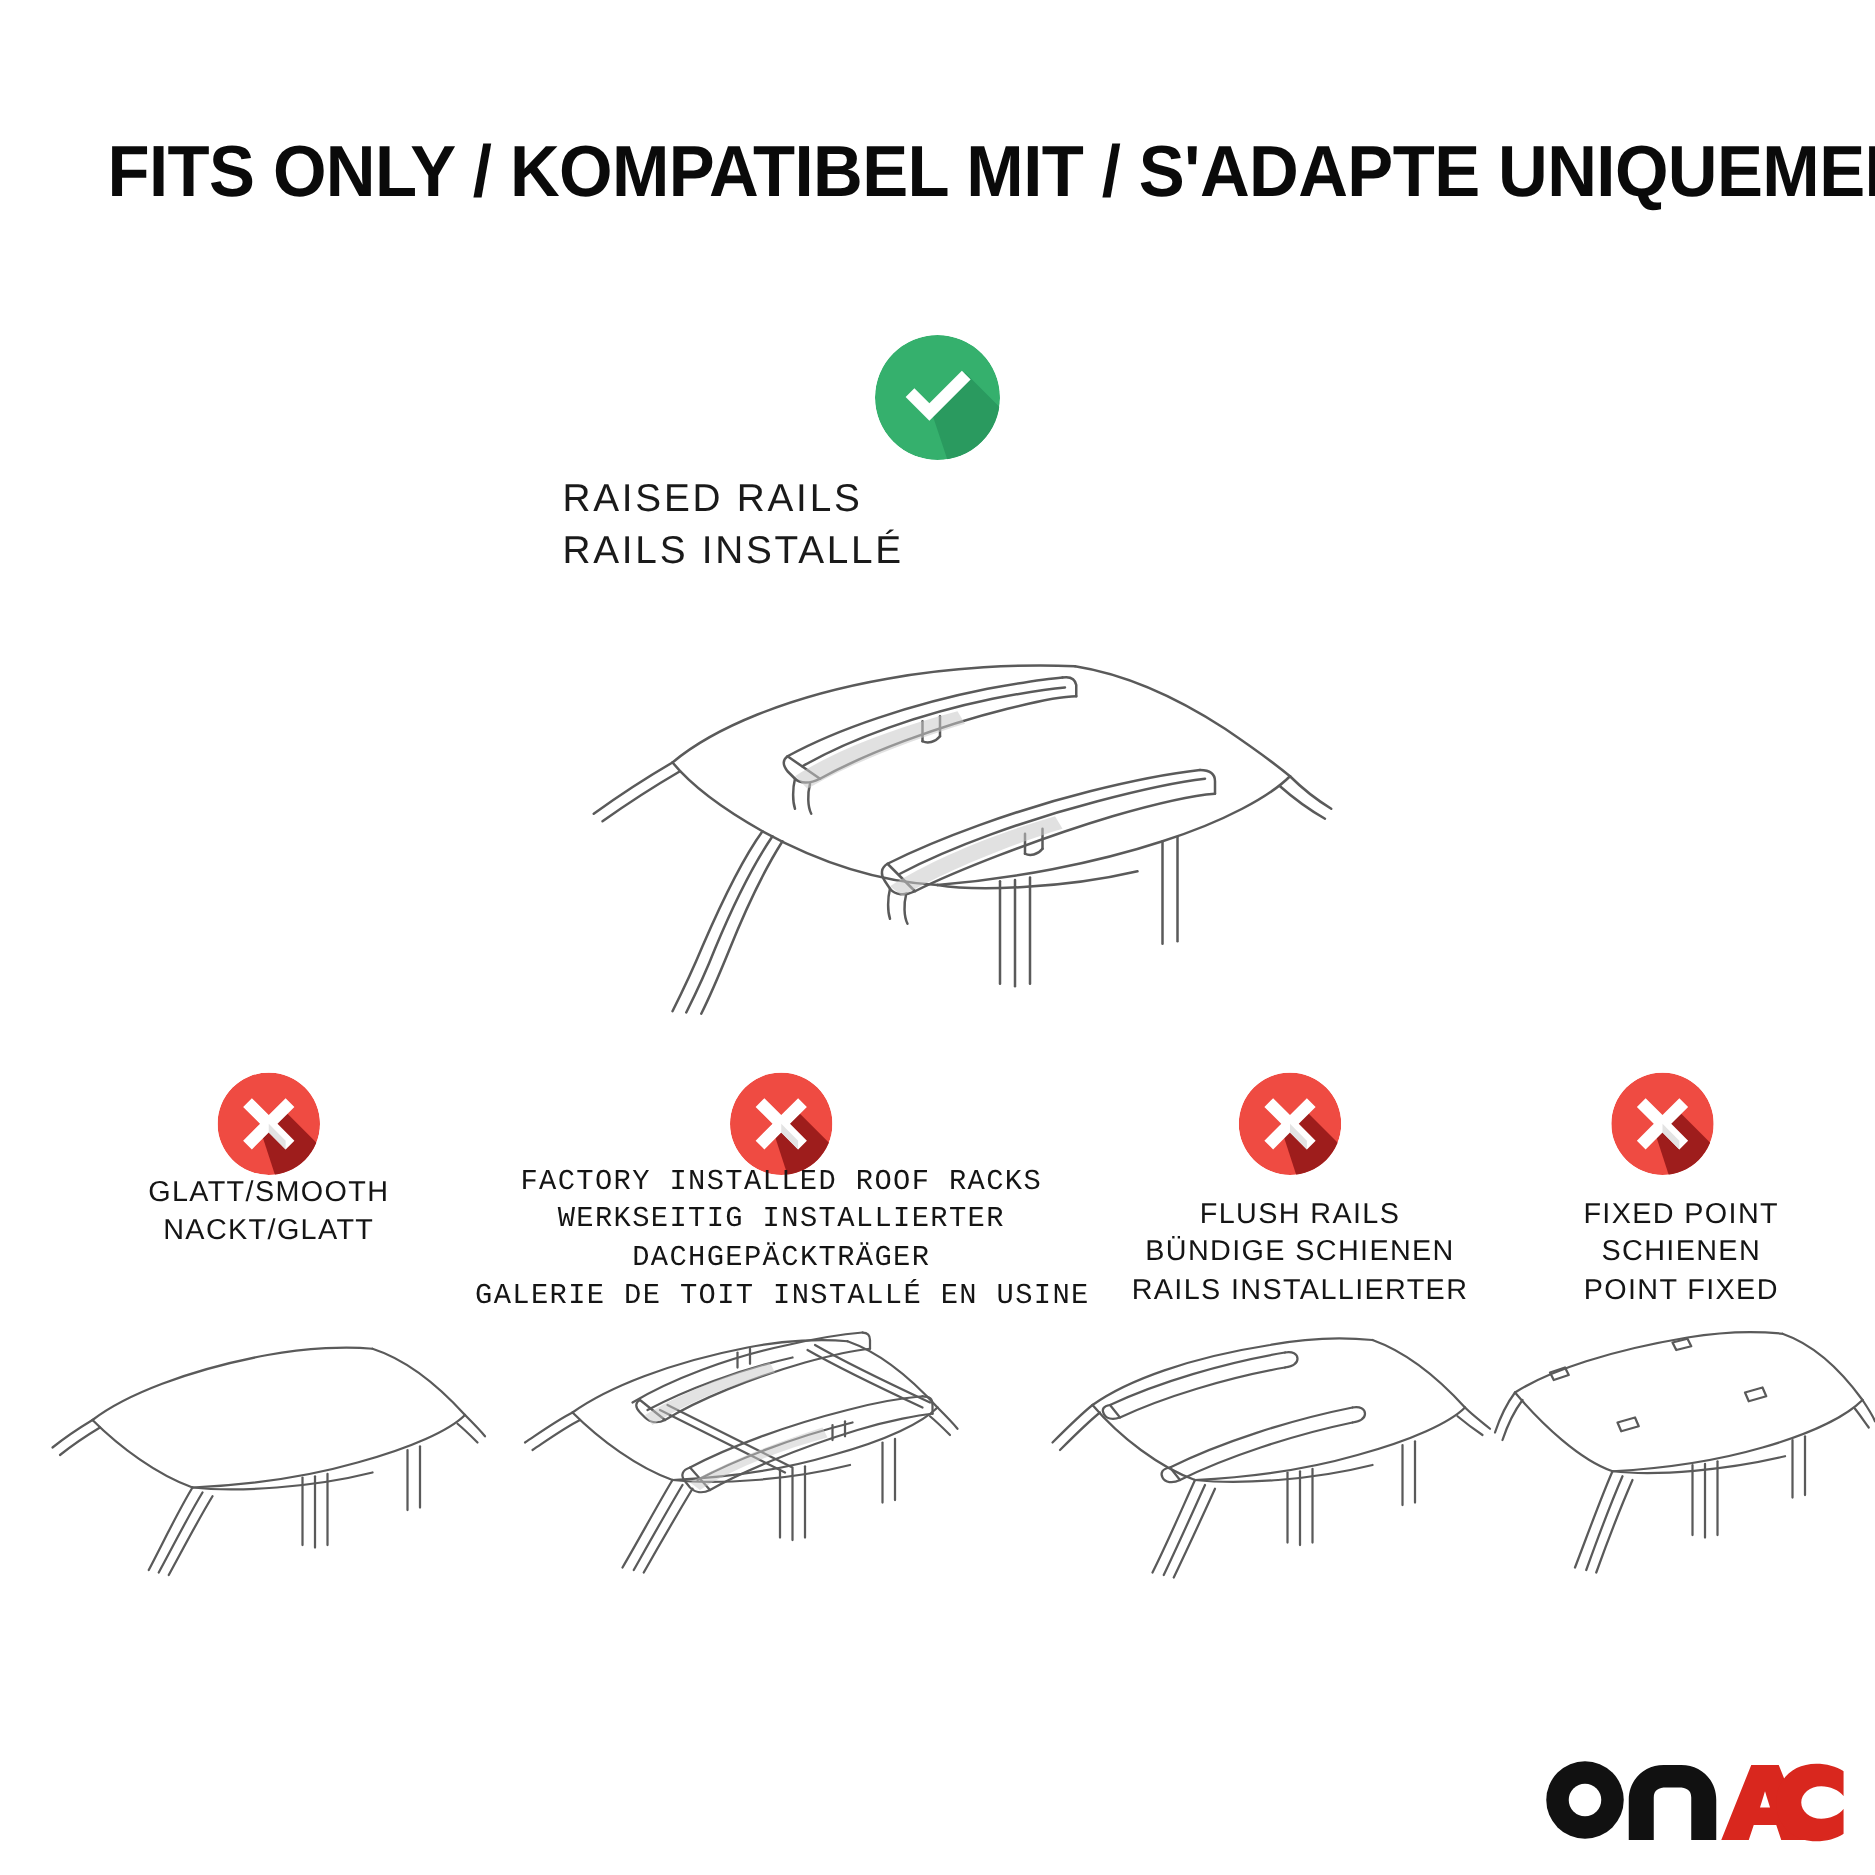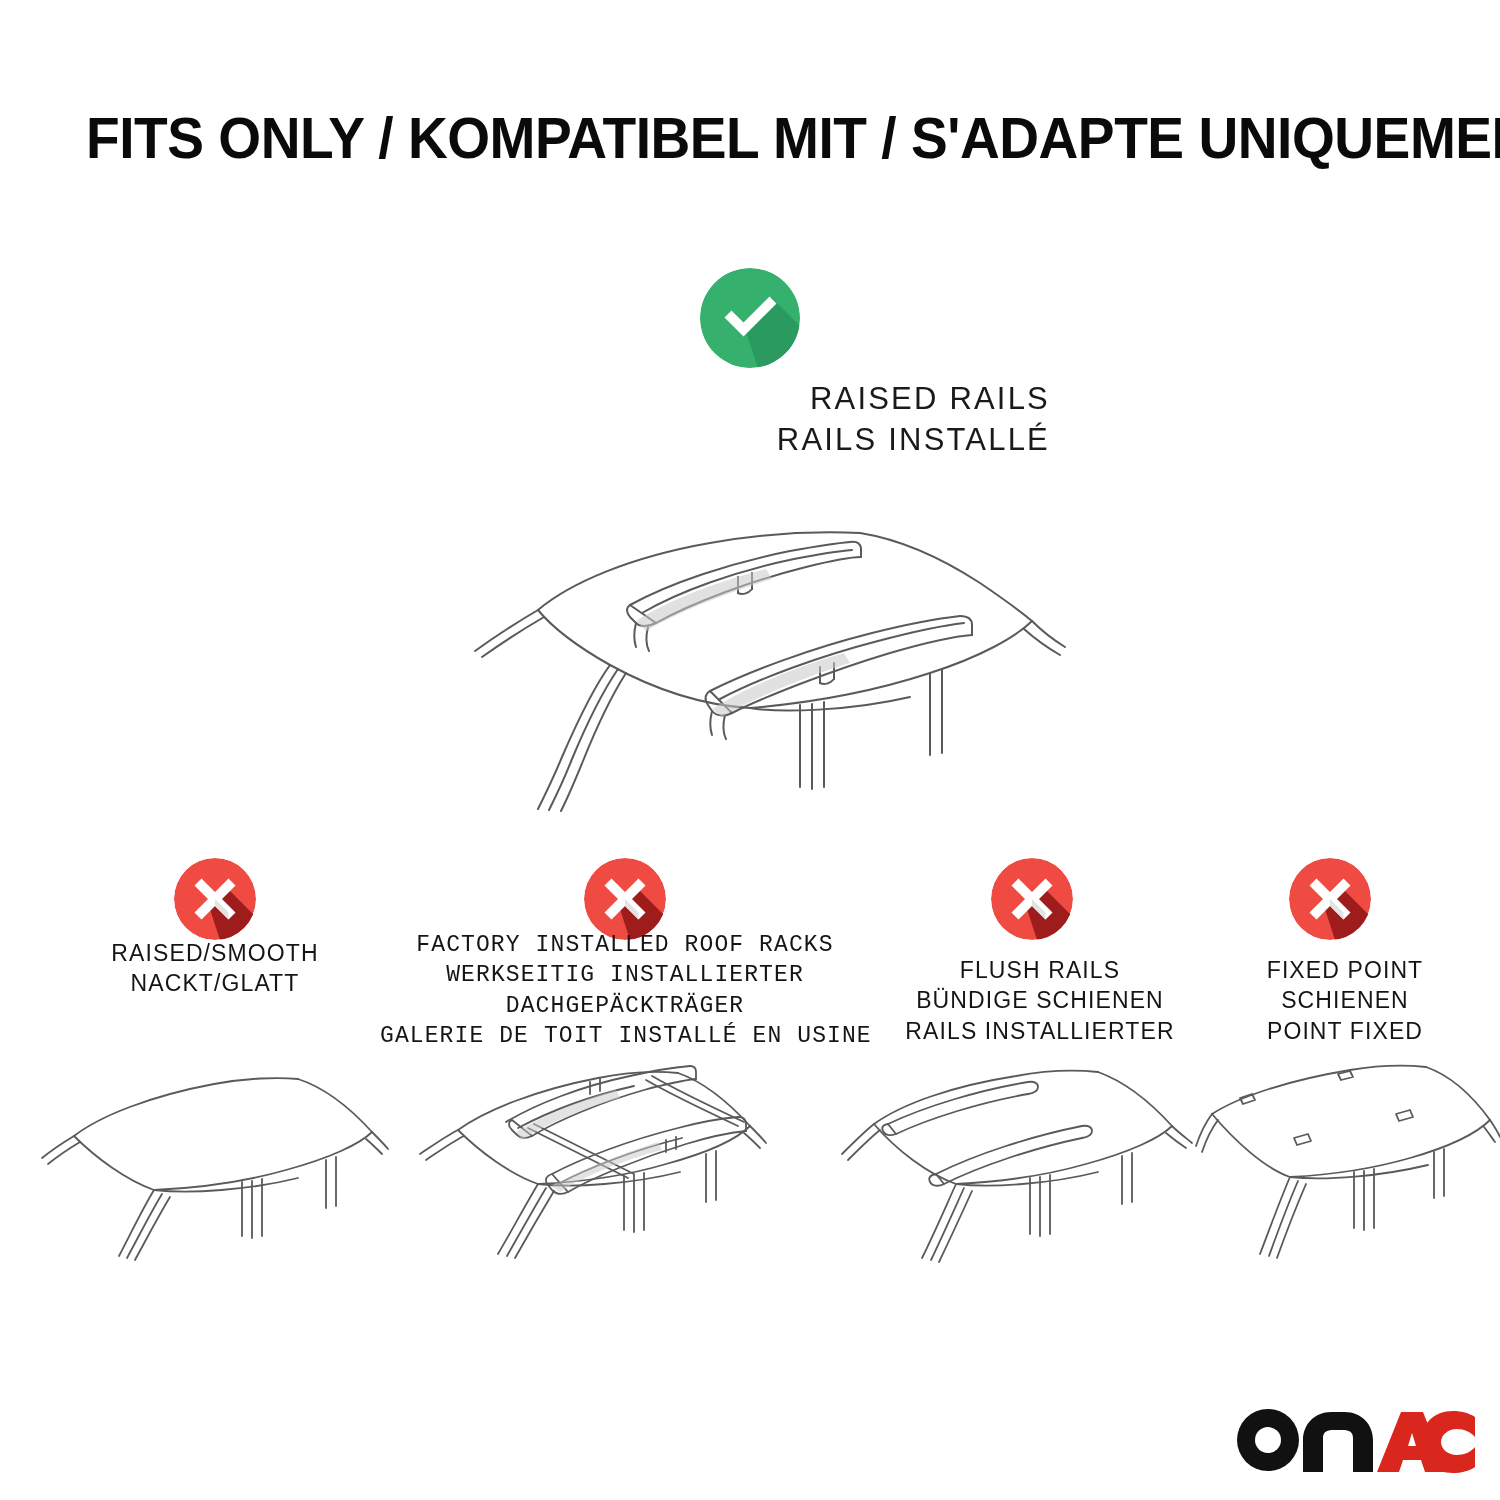--- a/index.html
+++ b/index.html
@@ -49,21 +49,21 @@
     top: 268px;
     width: 100px;
     height: 100px;
   }
 
   .positive-label {
     position: absolute;
     left: 450px;
     top: 378px;
     width: 600px;
-    text-align: right;
+    text-align: left;
     font-size: 31px;
     font-weight: 300;
     letter-spacing: 2.2px;
     line-height: 1.33;
     color: #1a1a1a;
   }
 
   .positive-art {
     position: absolute;
     left: 420px;
@@ -201,21 +201,21 @@
   <div class="badge neg-badge" id="col1-badge">
     <svg width="82" height="82" viewBox="0 0 82 82" aria-hidden="true">
       <circle cx="41" cy="41" r="41" fill="#ef4b42"></circle>
       <path d="M33 42 L53 30 L82 59 L82 82 L46 82 Z" fill="#9e1d1c"></path>
       <path d="M27.5 20.5 L41 34 L54.5 20.5 L61.5 27.5 L48 41 L61.5 54.5 L54.5 61.5
                L41 48 L27.5 61.5 L20.5 54.5 L34 41 L20.5 27.5 Z" fill="#ffffff"></path>
       <path d="M41 41 L54.5 54.5 L54.5 61.5 L41 48 Z" fill="#e3e3e3"></path>
     </svg>
   </div>
   <div class="neg-label" id="col1-label">
-    <div>RAISED/SMOOTH</div>
+    <div>GLATT/SMOOTH</div>
     <div>NACKT/GLATT</div>
   </div>
   <div class="neg-art" id="col1-art">
     <svg class="art-svg" viewBox="0 0 360 250" aria-hidden="true">
       <g fill="none" stroke="#5a5a5a" stroke-width="1.8" stroke-linecap="round" stroke-linejoin="round">
         <path d="M44 78 C70 58 120 38 184 26 C216 20 248 19 268 21"></path>
         <path d="M268 21 C296 30 322 52 342 74"></path>
         <path d="M342 74 C330 86 300 100 256 112 C214 124 168 130 124 132"></path>
         <path d="M124 132 C96 122 66 100 44 78"></path>
         <path d="M44 78 C34 84 22 92 12 100"></path>

